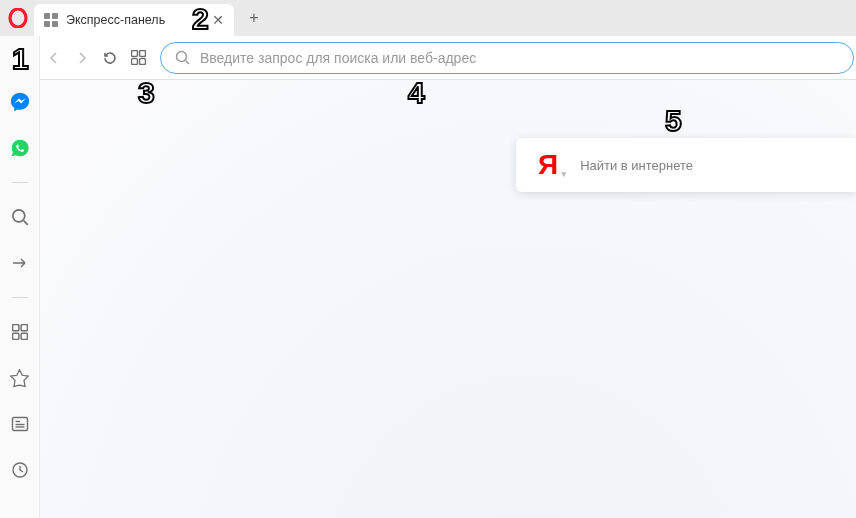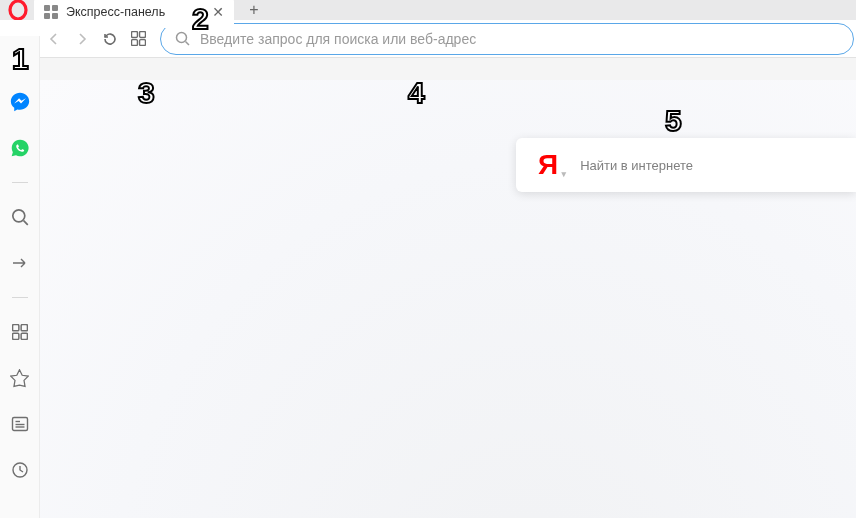--- a/index.html
+++ b/index.html
@@ -1,28 +1,28 @@
 <!DOCTYPE html>
 <html><head>
 <meta charset="utf-8">
 <style>
 * { margin: 0; padding: 0; box-sizing: border-box; }
 html, body { width: 856px; height: 518px; overflow: hidden; font-family: Arial, sans-serif; }
 body { display: flex; flex-direction: column; background: #f5f5f5; position: relative; }
 
 
-.tabstrip { height: 20px; display: flex; align-items: center; background: #e9e9ea; padding-left: 6px; }
+.tabstrip { height: 36px; display: flex; align-items: center; background: #e9e9ea; padding-left: 6px; }
 .opera-logo { width: 24px; height: 24px; display: flex; align-items: center; justify-content: center; margin-right: 4px; cursor: pointer; }
 .tab { display: flex; align-items: center; background: #ffffff; height: 32px; margin-top: 4px; border-top-left-radius: 6px; border-top-right-radius: 6px; padding: 0 10px; font-size: 12.5px; color: #333; min-width: 200px; position: relative; }
 .tab .sd-icon { width: 14px; height: 14px; margin-right: 8px; display: inline-flex; }
 .tab .close { margin-left: auto; padding-left: 20px; color: #666; cursor: pointer; font-size: 14px; }
 .newtab { width: 28px; height: 28px; display: flex; align-items: center; justify-content: center; color: #666; cursor: pointer; font-size: 16px; margin-left: 6px; }
 
 
-.toolbar { height: 38px; background: #ffffff; display: flex; align-items: center; padding: 0 2px 0 40px; border-bottom: 1px solid #e2e2e2; }
+.toolbar { height: 44px; background: #ffffff; display: flex; align-items: center; padding: 0 2px 0 40px; border-bottom: 1px solid #e2e2e2; }
 .navbtn { width: 28px; height: 28px; display: flex; align-items: center; justify-content: center; color: #bdbdbd; cursor: pointer; }
 .navbtn.enabled { color: #6b6b6b; }
 .addr { flex: 1; height: 32px; margin-left: 8px; border: 1.5px solid #5aa7e8; border-radius: 16px; display: flex; align-items: center; padding: 0 14px; background: #fff; }
 .addr .search-icon { color: #9a9a9a; margin-right: 10px; display: flex; }
 .addr input { border: none; outline: none; flex: 1; font-size: 14px; color: #555; background: transparent; }
 .addr input::placeholder { color: #9a9a9a; }
 
 
 .siderail { position: absolute; left: 0; top: 36px; bottom: 0; width: 40px; background: #fafafa; display: flex; flex-direction: column; align-items: center; padding-top: 54px; gap: 22px; border-right: 1px solid #ececec; }
 .siderail .item { width: 24px; height: 24px; display: flex; align-items: center; justify-content: center; cursor: pointer; color: #6f6f6f; }

